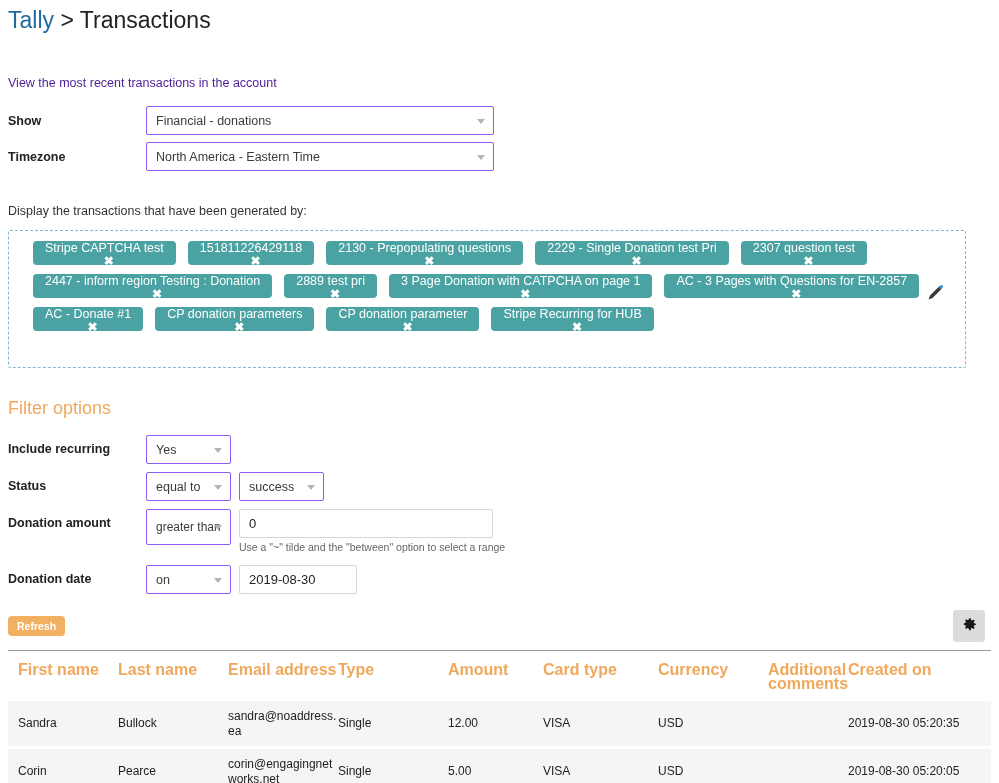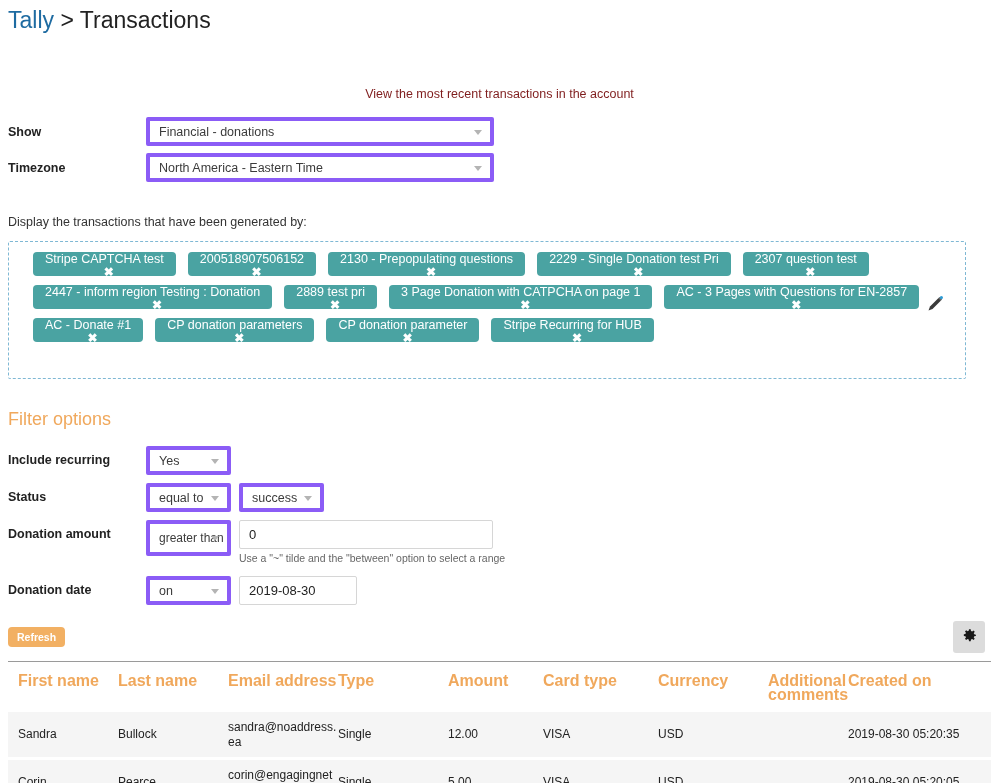--- a/index.html
+++ b/index.html
@@ -22,38 +22,37 @@
     color: #222222;
     white-space: nowrap;
   }
   .breadcrumb .crumb-link { color: #1e6ba1; }
   .breadcrumb .crumb-sep { color: #222; }
   .breadcrumb .crumb-current { color: #222; }
 
   
   .intro {
     font-size: 12.5px;
-    color: #7f1d1d;
-    margin-top: 53px;
-    text-align: center;
+    color: #4c1d95;
+    margin-top: 42px;
   }
 
   
   .form-rows { margin-top: 16px; }
   .form-row { display: flex; align-items: center; margin-bottom: 7px; }
   .form-label {
     font-size: 12.5px;
     font-weight: bold;
     color: #222;
     width: 138px;
     flex: 0 0 138px;
   }
   .sel {
     position: relative;
-    border: 4px solid #8b5cf6;
+    border: 1px solid #8b5cf6;
     background: #fff;
     border-radius: 2px;
     height: 29px;
     display: flex;
     align-items: center;
     padding: 0 22px 0 9px;
     font-size: 12.5px;
     color: #3b3b3b;
     white-space: nowrap;
   }
@@ -256,21 +255,21 @@
 
   <div class="gen-by">Display the transactions that have been generated by:</div>
 
   <div class="chipbox">
     <div class="chiprow" id="chiprow0">
         <span class="chip">
           <span>Stripe CAPTCHA test</span>
           <span class="x">✖</span>
         </span>
         <span class="chip">
-          <span>200518907506152</span>
+          <span>151811226429118</span>
           <span class="x">✖</span>
         </span>
         <span class="chip">
           <span>2130 - Prepopulating questions</span>
           <span class="x">✖</span>
         </span>
         <span class="chip">
           <span>2229 - Single Donation test Pri</span>
           <span class="x">✖</span>
         </span>

